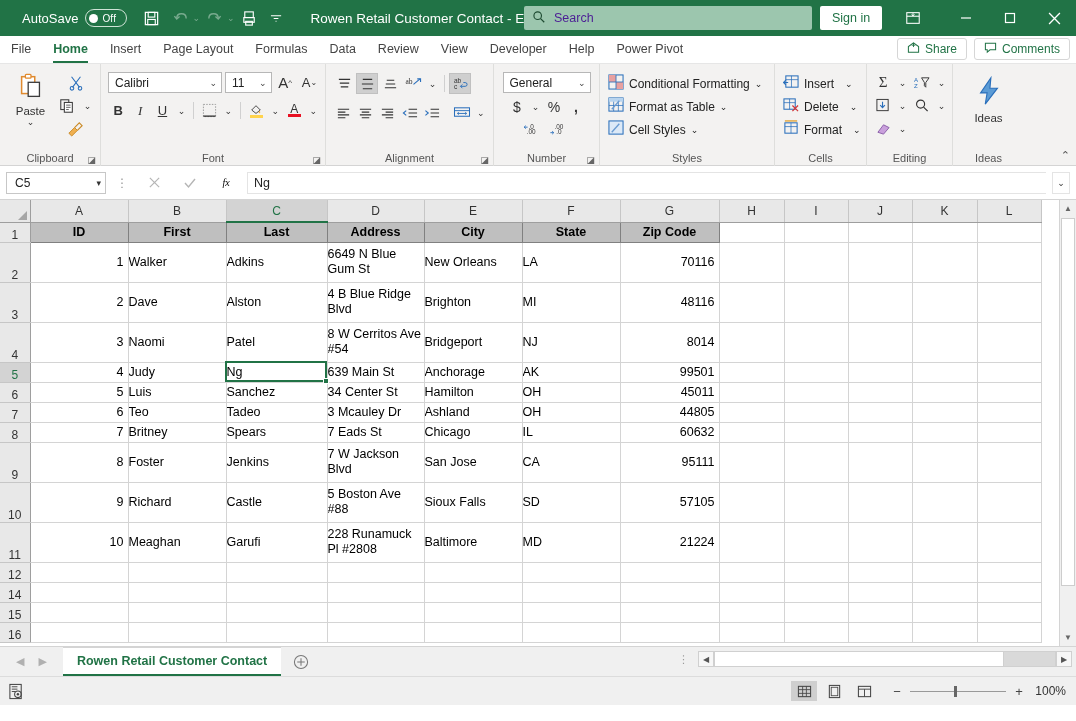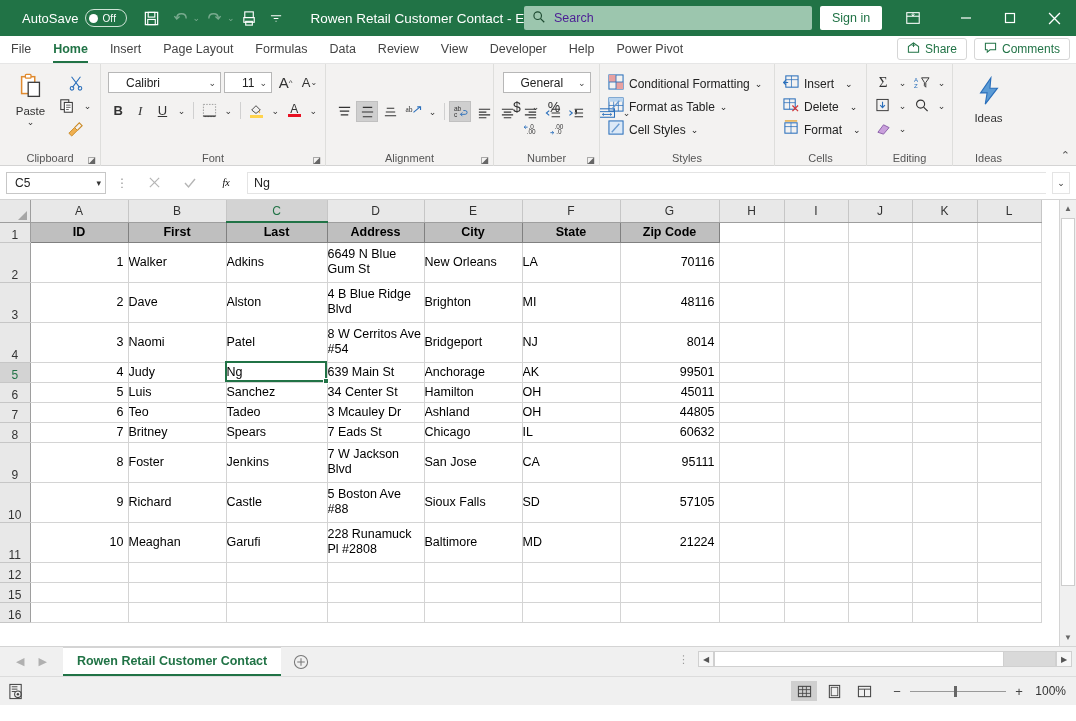--- a/index.html
+++ b/index.html
@@ -95,21 +95,21 @@
   .clip-side { display:flex; flex-direction:column; align-items:center; padding-top:4px; gap:2px;}
   .clip-side .row { display:flex; align-items:center; gap:2px;}
   
   .fontrow1 { display:flex; align-items:center; gap:3px; padding:4px 0 0 2px;}
   .fontrow2 { display:flex; align-items:center; gap:2px; padding:7px 0 0 2px;}
   .combo {
     border:1px solid #b7b7b7; background:#fff; height:21px; display:flex;
     align-items:center; padding:0 4px 0 6px; font-size:12px; color:#222;
     justify-content:space-between;
   }
-  .combo .cv{ white-space:nowrap; overflow:hidden;margin-left:11px;}
+  .combo .cv{ white-space:nowrap; overflow:hidden;}
   .combo .ca{ font-size:9px; color:#444; margin-left:6px;}
   .rb { width:22px;height:21px;display:flex;align-items:center;justify-content:center;
         font-size:13px;color:#333;}
   .rb.small { width:15px; font-size:9px; }
   .sep-v { width:1px; background:#d0d0d0; height:17px; margin:0 3px; align-self:center;}
   .ul-yellow { width:13px;height:3px;background:#ffd34d; margin-top:-1px;}
   .ul-red { width:13px;height:3px;background:#e81123; margin-top:-1px;}
   
   .alrow { display:flex; align-items:center; gap:1px; }
   .alrow.r1 { padding:5px 0 0 2px;}
@@ -439,21 +439,21 @@
           <span class="ul-red"></span>
         </span>
         <span class="rb small">⌄</span>
       </div>
     </div>
     <div class="group-label">Font</div>
     <span class="dlg-launch">◪</span>
   </div>
 
   <div class="group" style="width:168px">
-    <div class="group-body" style="flex-direction:row">
+    <div class="group-body" style="flex-direction:column">
       <div class="alrow r1">
         <span class="rb">
           <svg width="15" height="14" viewBox="0 0 16 14">
               <path d="M2 2 h12 M3 6 h10 M4 10 h8" stroke="#333" stroke-width="1.2"></path>
             </svg>
         </span>
         <span class="rb on">
           <svg width="15" height="14" viewBox="0 0 16 14">
               <path d="M3 2 h10 M2 7 h12 M3 12 h10" stroke="#333" stroke-width="1.2"></path>
             </svg>
@@ -926,20 +926,35 @@
             <td class="cell"></td>
             <td class="cell"></td>
             <td class="cell"></td>
             <td class="cell"></td>
             <td class="cell"></td>
             <td class="cell"></td>
             <td class="cell"></td>
             <td class="cell"></td>
           </tr>
           <tr style="height: 20px;">
+            <td class="rowhead">14</td>
+            <td class="cell"></td>
+            <td class="cell"></td>
+            <td class="cell"></td>
+            <td class="cell"></td>
+            <td class="cell"></td>
+            <td class="cell"></td>
+            <td class="cell"></td>
+            <td class="cell"></td>
+            <td class="cell"></td>
+            <td class="cell"></td>
+            <td class="cell"></td>
+            <td class="cell"></td>
+          </tr>
+          <tr style="height: 20px;">
             <td class="rowhead">15</td>
             <td class="cell"></td>
             <td class="cell"></td>
             <td class="cell"></td>
             <td class="cell"></td>
             <td class="cell"></td>
             <td class="cell"></td>
             <td class="cell"></td>
             <td class="cell"></td>
             <td class="cell"></td>

